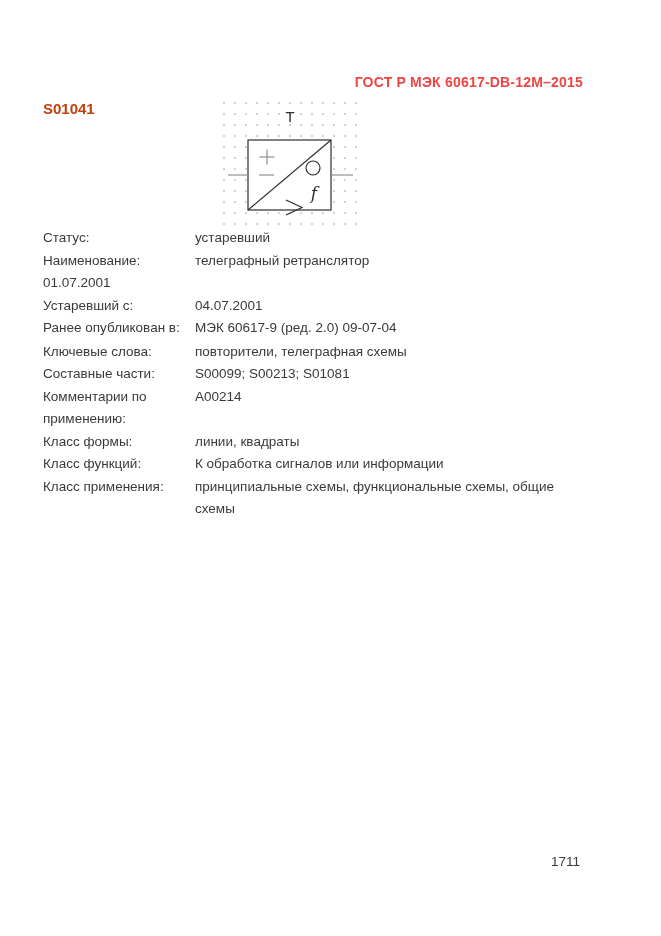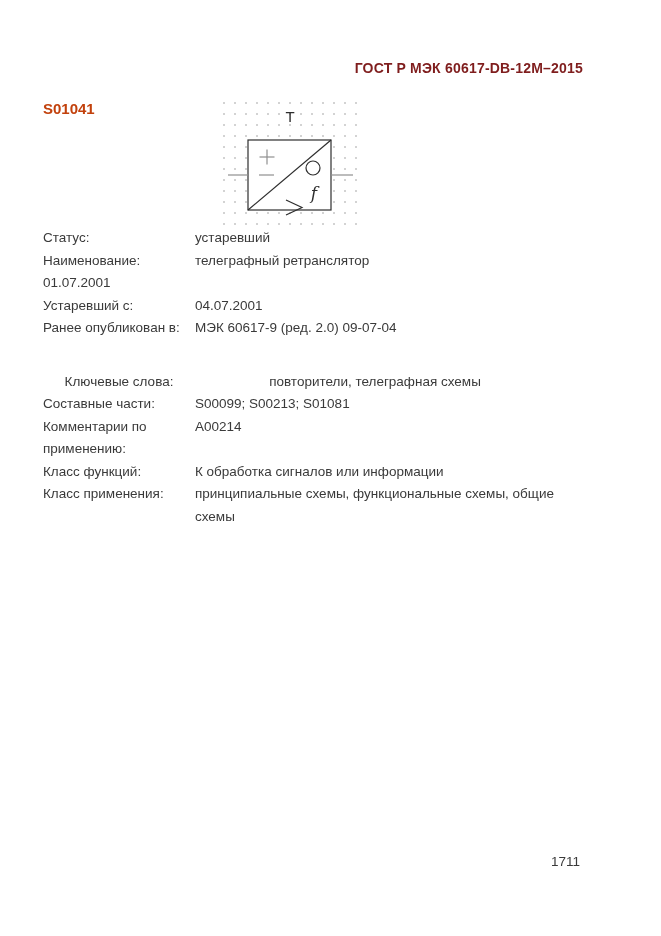--- a/index.html
+++ b/index.html
@@ -9,25 +9,25 @@
     width: 661px;
     height: 936px;
     background: #ffffff;
     outline: 1px solid #e3e3e3;
     font-family: "Liberation Sans", sans-serif;
     color: #3a3a3a;
     overflow: hidden;
   }
   .doc-header {
     position: absolute;
-    top: 60px; left: 0; right: 78px;
+    top: 74px; left: 0; right: 78px;
     text-align: right;
     font-size: 14px;
     font-weight: bold;
-    color: #7f1d1d;
+    color: #ef4444;
     letter-spacing: 0.2px;
   }
   .symbol-id {
     position: absolute;
     top: 100px; left: 43px;
     font-size: 15px;
     font-weight: bold;
     color: #c2410c;
   }
   .diagram-svg {
@@ -35,21 +35,21 @@
     left: 218px; top: 96px;
   }
   .fields {
     position: absolute;
     left: 43px; top: 227px;
     width: 540px;
     font-size: 13.5px;
     line-height: 22.5px;
   }
   .field-row { display: flex; align-items: flex-start; }
-  .field-row.gap-above { margin-top: 31px; text-align: center; }
+  .field-row.gap-above { margin-top: 1px; }
   .field-label { width: 152px; flex: 0 0 152px; }
   .field-value { width: 360px; }
   .page-number {
     position: absolute;
     top: 854px; left: 0; right: 81px;
     text-align: right;
     font-size: 13.5px;
     color: #3a3a3a;
   }
   .sym-dark { stroke: #2e2e2e; stroke-width: 1.2; fill: none; }
@@ -276,20 +276,24 @@
     </div>
     <div class="field-row">
       <div class="field-label">Составные части:</div>
       <div class="field-value">S00099; S00213; S01081</div>
     </div>
     <div class="field-row">
       <div class="field-label">Комментарии по применению:</div>
       <div class="field-value">A00214</div>
     </div>
     <div class="field-row">
+      <div class="field-label">Класс формы:</div>
+      <div class="field-value">линии, квадраты</div>
+    </div>
+    <div class="field-row">
       <div class="field-label">Класс функций:</div>
       <div class="field-value">К обработка сигналов или информации</div>
     </div>
     <div class="field-row">
       <div class="field-label">Класс применения:</div>
       <div class="field-value">принципиальные схемы, функциональные схемы, общие схемы</div>
     </div>
   </div>
 
   <div class="page-number">1711</div>

